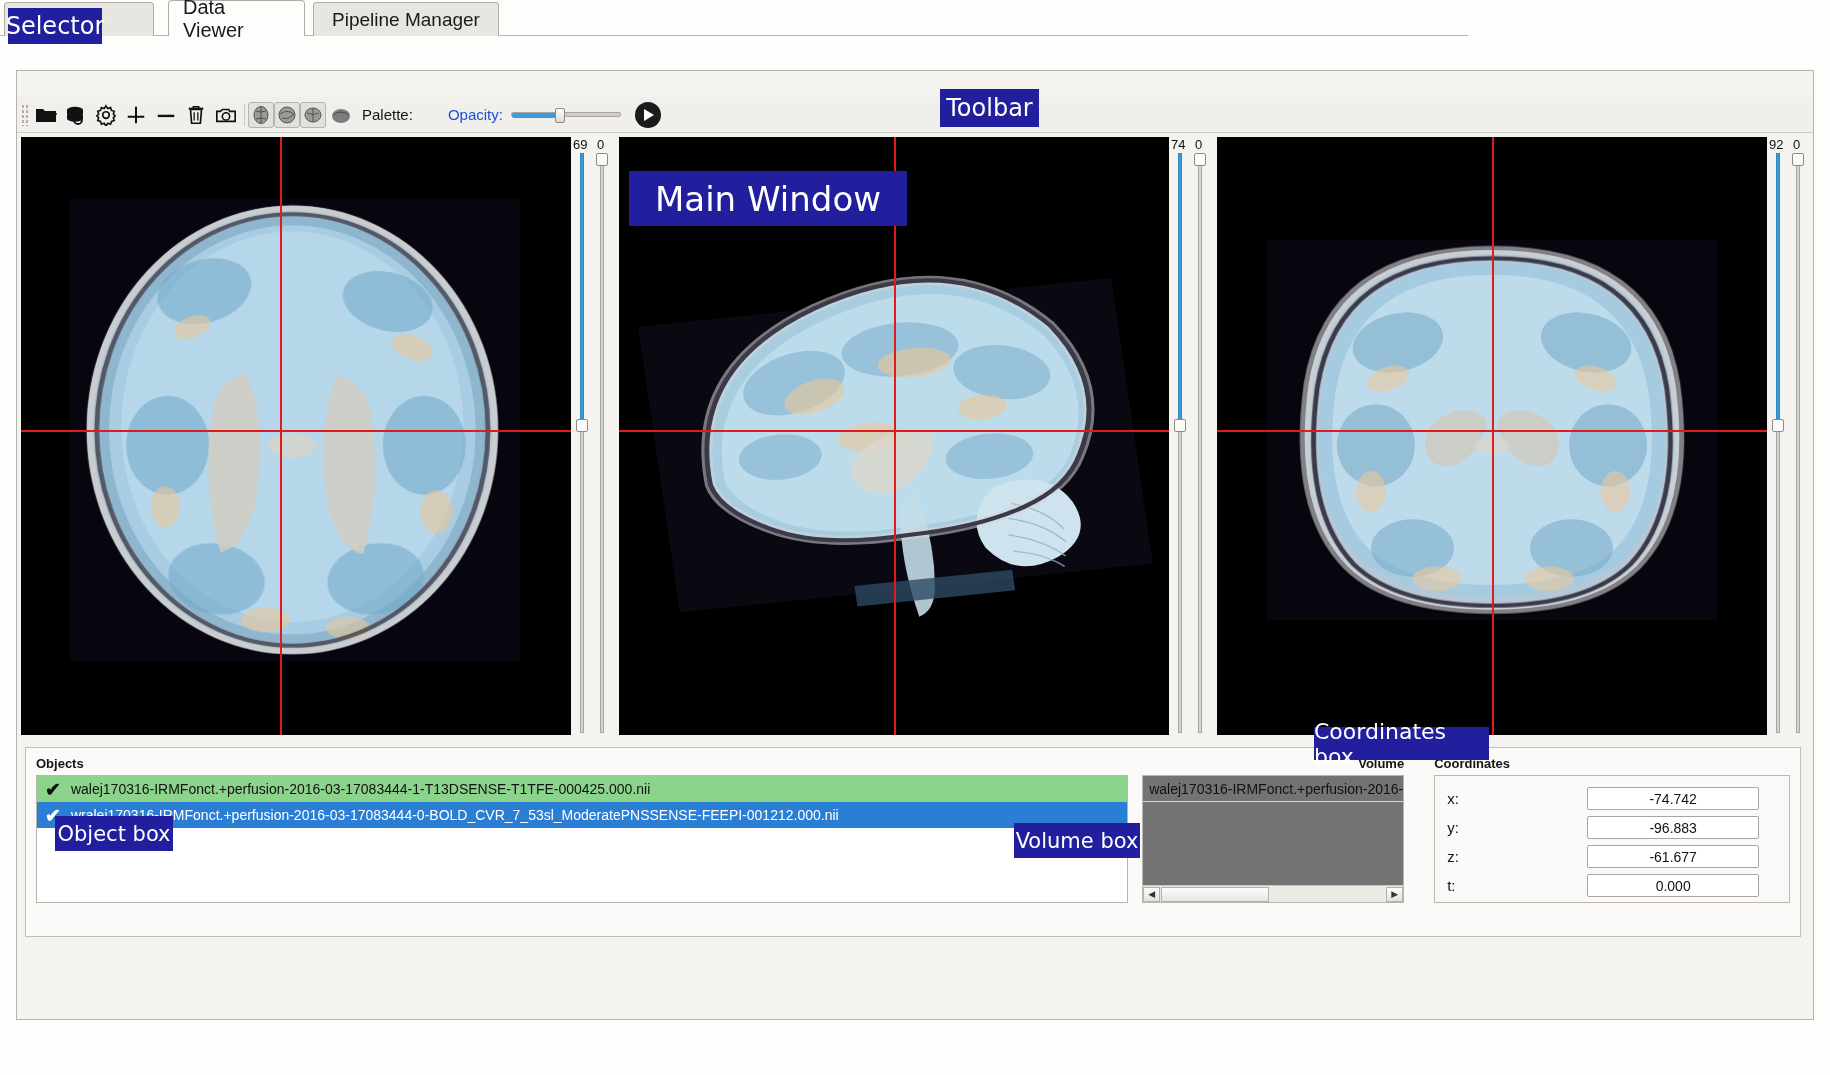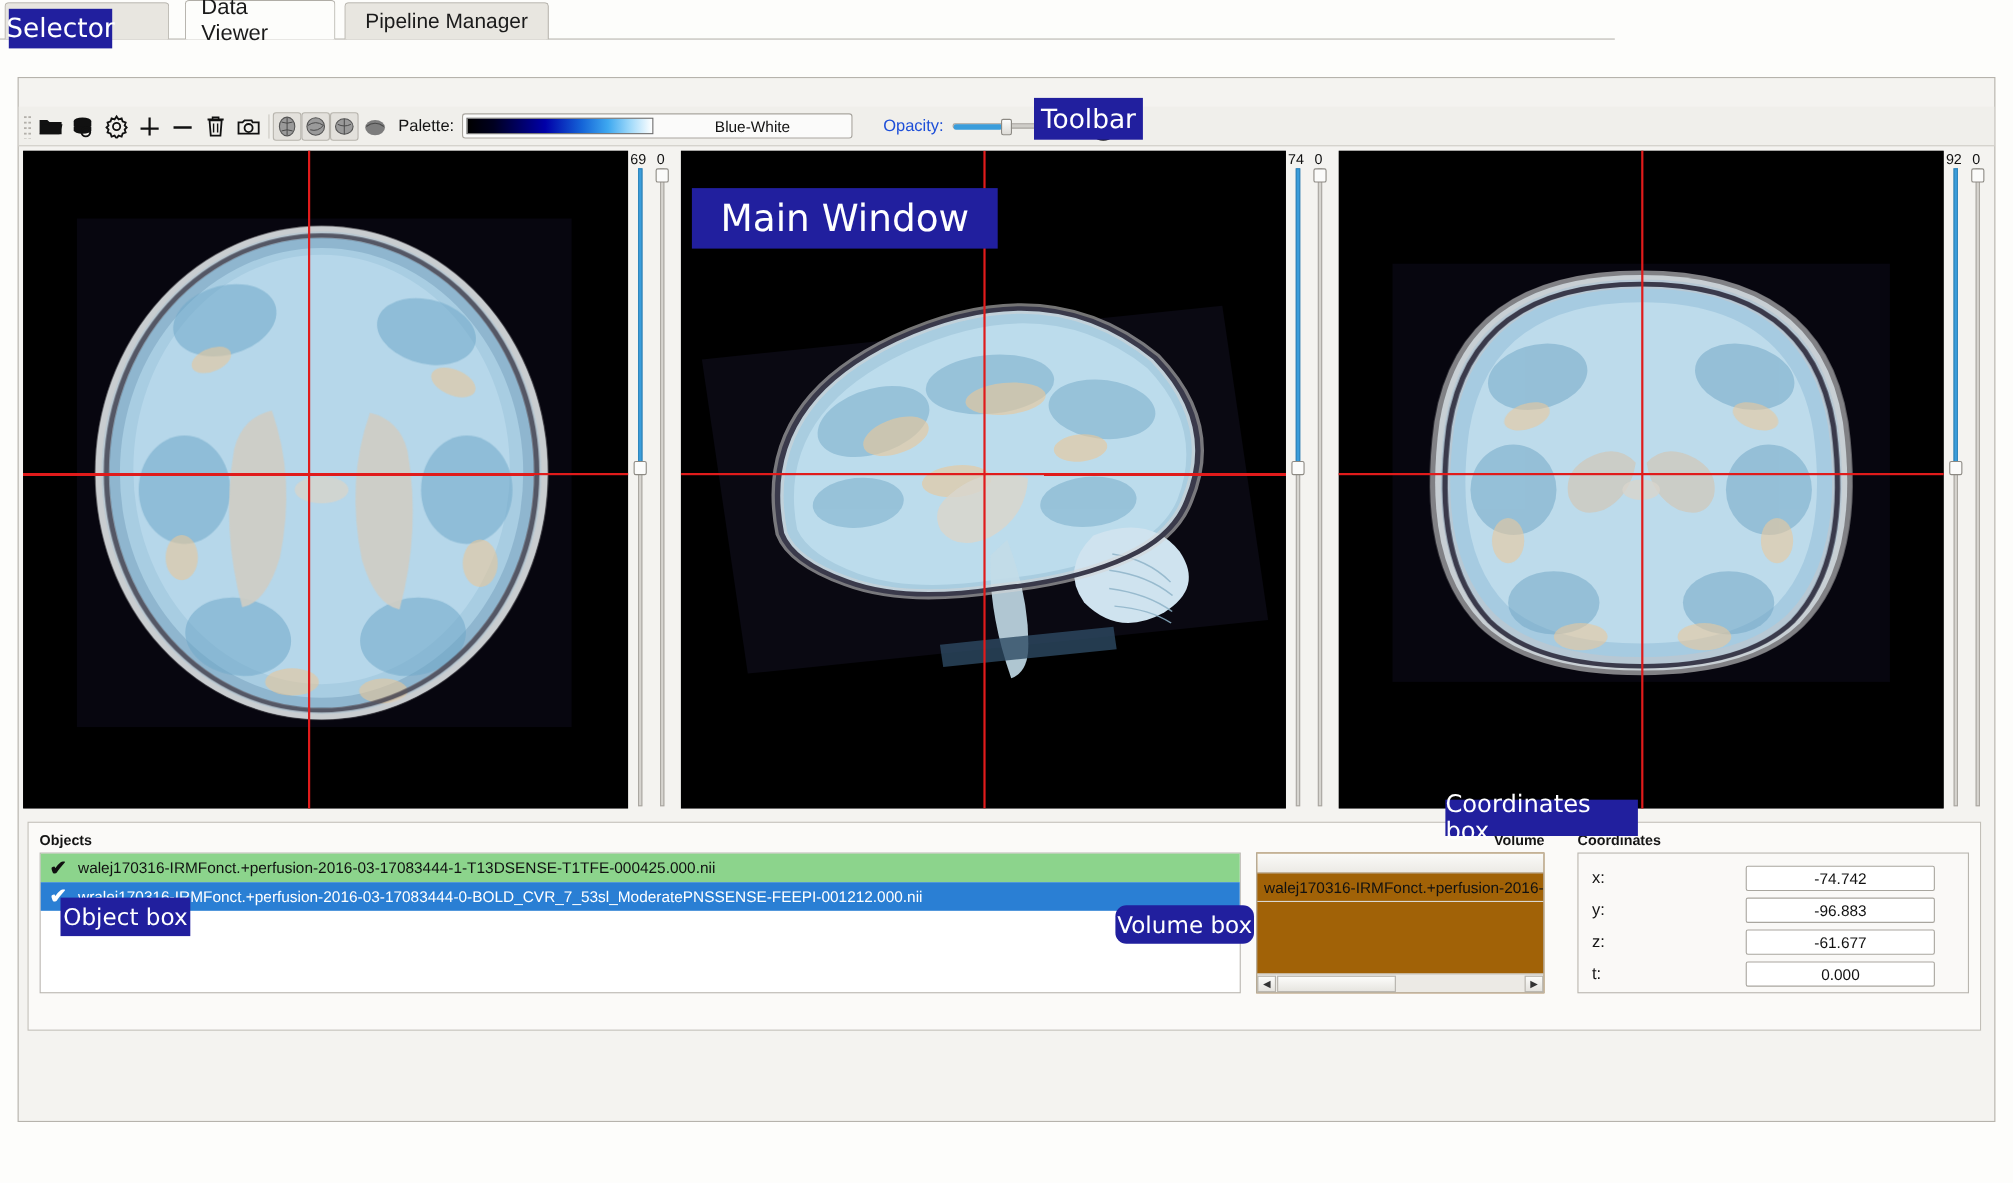--- a/index.html
+++ b/index.html
@@ -147,22 +147,22 @@
   .sec-title { font-size: 13px; font-weight: bold; color: #141414; margin-bottom: 4px; }
   .objects-col { width: 1105px; }
   .objects-list { border: 1px solid #b9b6af; background: #ffffff; height: 128px; }
   .obj-row { height: 26px; display: flex; align-items: center; padding-left: 8px; font-size: 14px; }
   .obj-row.green { background: #8cd48c; color: #111; }
   .obj-row.blue { background: #2a7fd4; color: #ffffff; }
   .check { font-size: 19px; color: #111; margin-right: 10px; font-weight: bold; }
   .obj-row.blue .check { color: #ffffff; }
 
   .volume-col { width: 262px; margin-left: 14px; text-align: right; }
-  .volume-box { border: 1px solid #b9b6af; background: #a16207; height: 128px;
-    position: relative; display: flex; flex-direction: column; }
+  .volume-box { border: 1px solid #b9b6af; background: #737373; height: 128px;
+    position: relative; display: flex; }
   .vol-header { height: 18px; background: linear-gradient(#fafaf8,#eceae5);
     border-bottom: 1px solid #c8c5bf; }
   .vol-item { height: 26px; display: flex; align-items: center; padding-left: 6px;
     font-size: 14px; color: #111; border-bottom: 1px solid #dad7d1;
     white-space: nowrap; overflow: hidden; }
   .hscroll { position: absolute; left: 0; right: 0; bottom: 0; height: 17px;
     background: #eceae5; border-top: 1px solid #c8c5bf; display: flex; align-items: center; }
   .hscroll .sbtn { width: 17px; height: 15px; background: linear-gradient(#fbfbf9,#e4e2dd);
     border: 1px solid #b5b2ab; display: flex; align-items: center; justify-content: center;
     font-size: 9px; color: #333; }
@@ -182,21 +182,21 @@
   .callout {
     position: absolute; background: #211f9e; color: #ffffff;
     display: flex; align-items: center; justify-content: center;
     font-family: "DejaVu Sans", sans-serif; z-index: 50;
   }
   #cal-selector { left: 8px; top: 8px; width: 94px; height: 36px; font-size: 24px; }
   #cal-toolbar { left: 940px; top: 89px; width: 99px; height: 38px; font-size: 24px; }
   #cal-main { left: 629px; top: 171px; width: 278px; height: 55px; font-size: 34px; }
   #cal-coords { left: 1314px; top: 727px; width: 175px; height: 33px; font-size: 22px; }
   #cal-object { left: 55px; top: 816px; width: 118px; height: 35px; font-size: 21px; }
-  #cal-volume { left: 1014px; top: 823px; width: 126px; height: 35px; font-size: 21px; border-radius: 10px; }
+  #cal-volume { left: 1014px; top: 823px; width: 126px; height: 35px; font-size: 21px; }
 </style>
 </head>
 <body>
 
 <div id="root">
 
   <div class="tabstrip">
     <div class="tab" id="tab-browser">
       <span>...ser</span>
     </div>
@@ -281,25 +281,20 @@
           </svg>
       </div>
       <div class="tbtn">
         <svg width="22" height="20" viewBox="0 0 22 20">
             <ellipse cx="11" cy="11" rx="9" ry="7" fill="#7d7d7d"></ellipse>
             <path d="M3 10 q8 -6 16 0" stroke="#4a4a4a" fill="none" stroke-width="1"></path>
           </svg>
       </div>
 
       <span class="palette-label">Palette:</span>
-      <div id="palette-combo">
-        <div class="palette-swatch"></div>
-        <span class="palette-name">Blue-White</span>
-        <span class="arrow"></span>
-      </div>
 
       <span class="opacity-label">Opacity:</span>
       <div class="slider">
         <div class="track"></div>
         <div class="fill"></div>
         <div class="knob"></div>
       </div>
       <div class="playbtn">
         <div class="tri"></div>
       </div>

